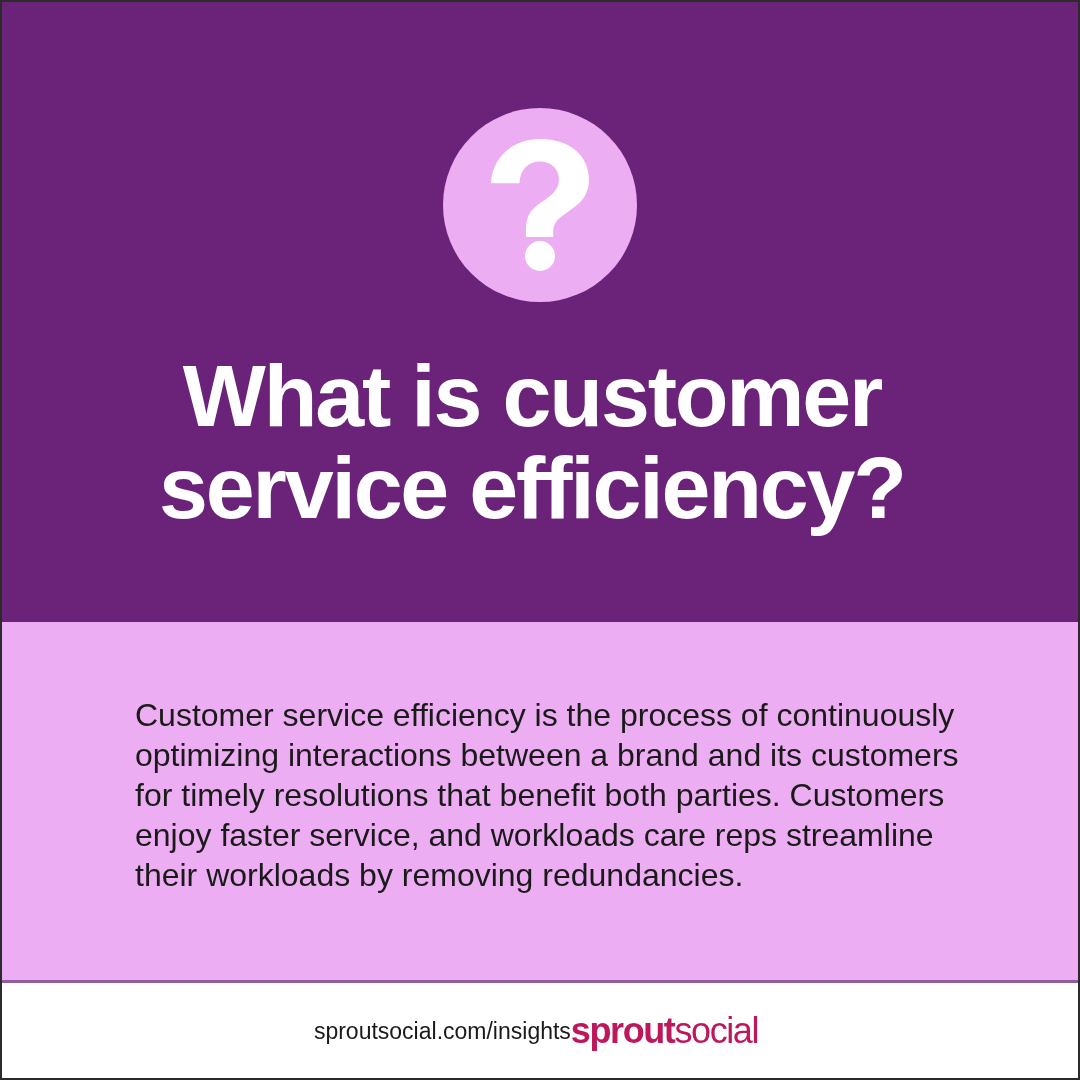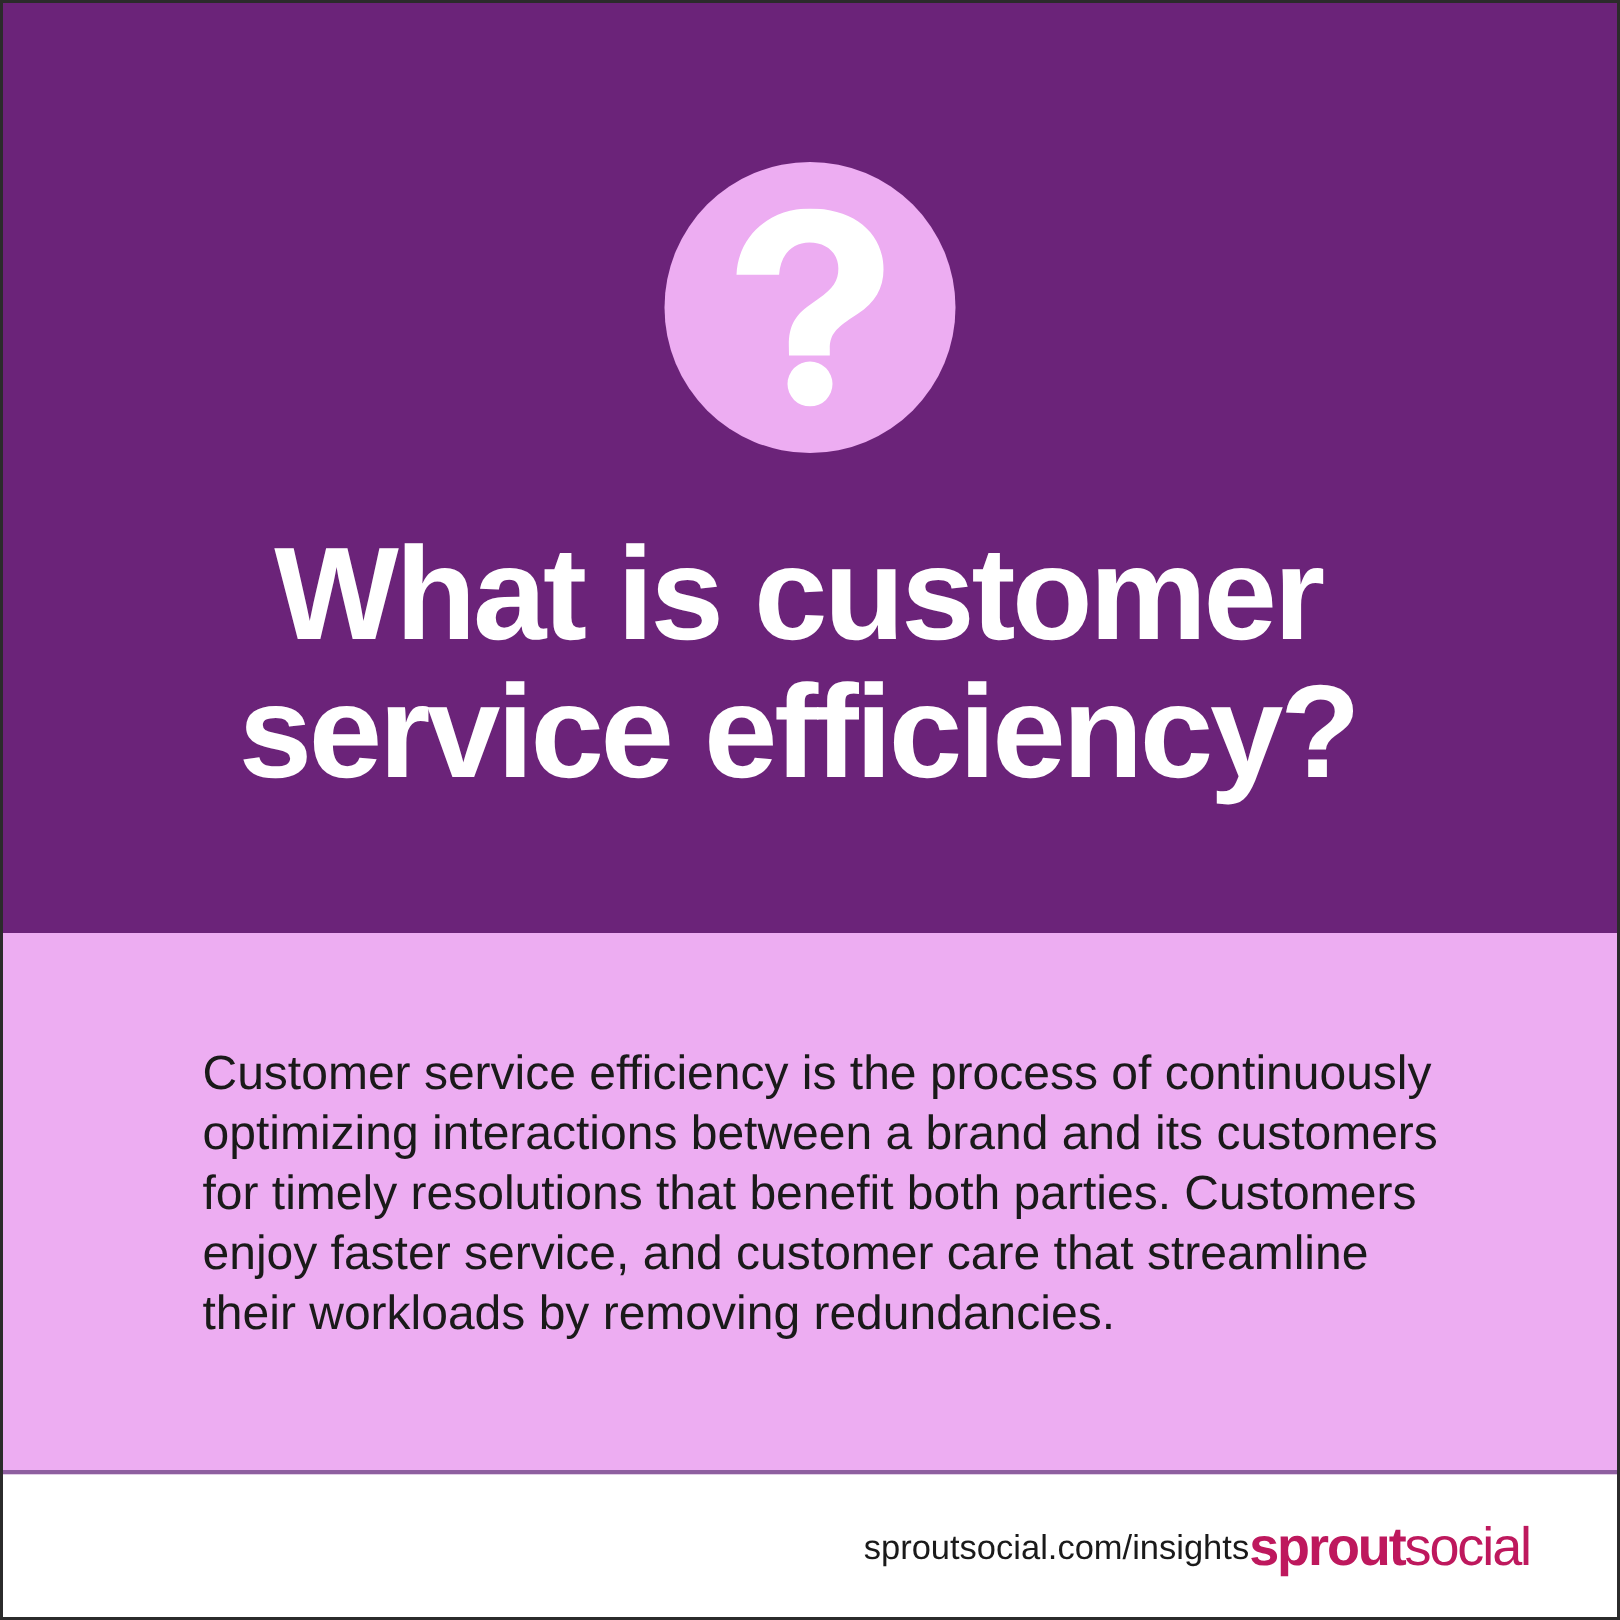--- a/index.html
+++ b/index.html
@@ -90,21 +90,21 @@
   }
 
   
   .footer {
     position: relative;
     background: #ffffff;
     flex: 0 0 95px;
     width: 100%;
     display: flex;
     align-items: center;
-    justify-content: flex-end;
+    justify-content: center;
     padding: 0 58px 0 50px;
   }
 
   .footer-url {
     color: #1a1a1a;
     font-family: "Liberation Sans", sans-serif;
     font-size: 23px;
     line-height: 28px;
     letter-spacing: 0px;
   }
@@ -132,21 +132,21 @@
         <path fill="#ffffff" d="M52 0C24.5 0 4 18.6 3 44.2h28.4C32.3 30.6 40.3 22.6 51.6 22.6c11.6 0 19.3 7.2 19.3 17.4 0 8.2-3.4 13.4-13.5 20.4l-5.6 3.9C41.4 71.6 37.6 79.2 37.9 92.4l.1 5.6h27.2v-4.5c0-8.3 3-12.7 13.1-19.6l5.6-3.8C95.4 62.6 101 53.1 101 40.6 101 16.6 81.7 0 52 0Z"></path>
         <circle fill="#ffffff" cx="52" cy="117" r="15"></circle>
       </svg>
     </div>
 
     <div class="hero-title">What is customer
 service efficiency?</div>
   </div>
 
   <div class="body-band">
-    <div class="body-copy">Customer service efficiency is the process of continuously optimizing interactions between a brand and its customers for timely resolutions that benefit both parties. Customers enjoy faster service, and customer care that streamline their workloads by removing redundancies.</div>
+    <div class="body-copy">Customer service efficiency is the process of continuously optimizing interactions between a brand and its customers for timely resolutions that benefit both parties. Customers enjoy faster service, and workloads care reps streamline their workloads by removing redundancies.</div>
   </div>
 
   <div class="footer">
     <div class="footer-url">sproutsocial.com/insights</div>
 
     <div class="brand-logo">
       <span class="brand-strong">sprout</span><span class="brand-light">social</span>
     </div>
   </div>
 

